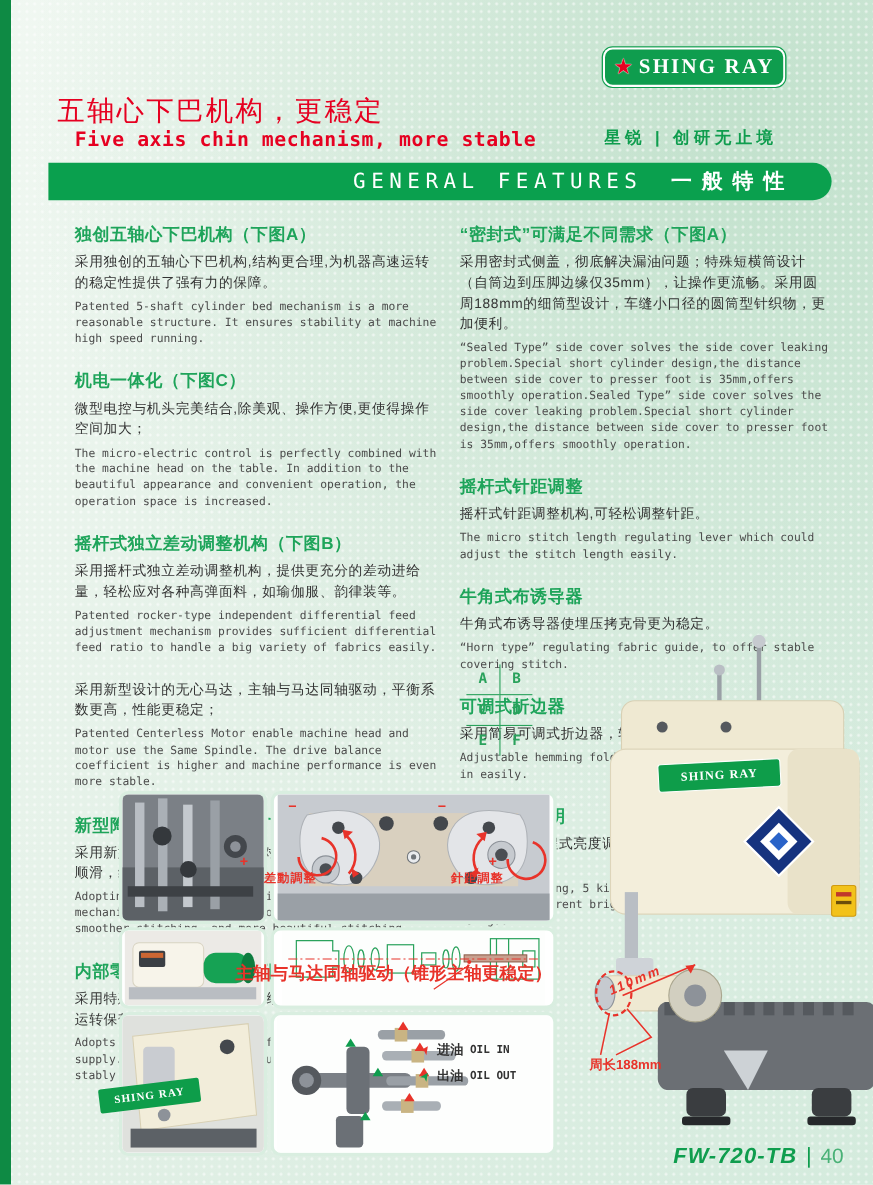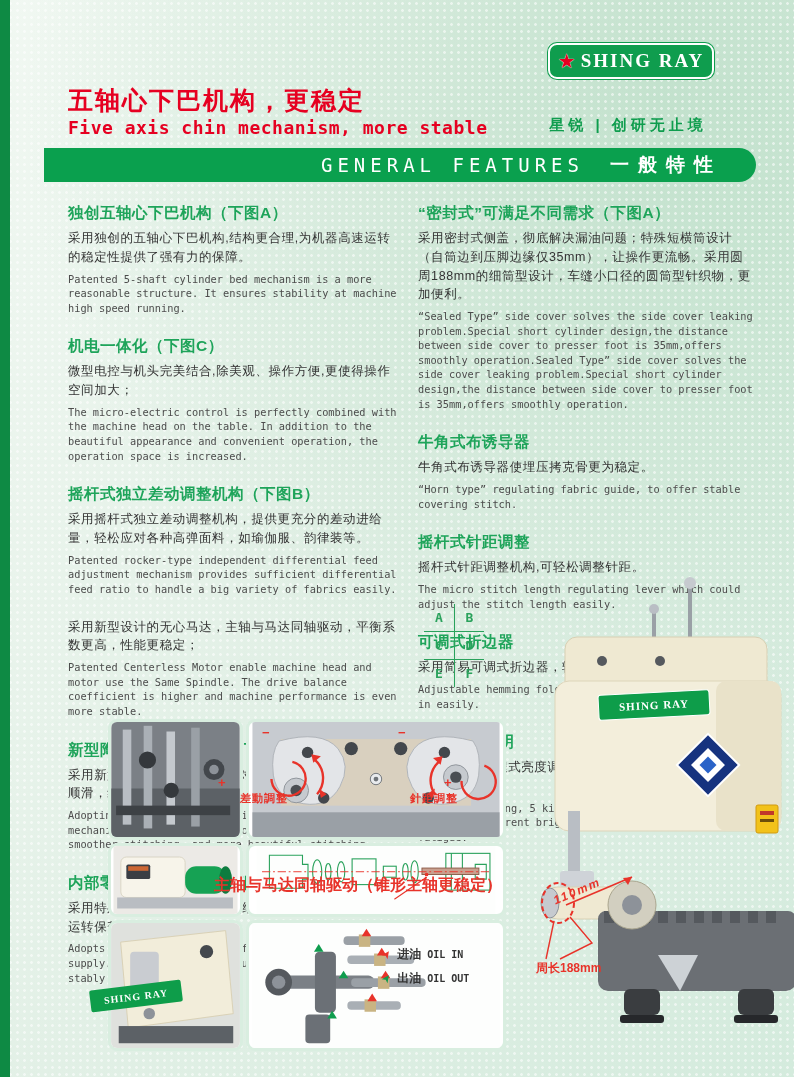--- a/index.html
+++ b/index.html
@@ -9,21 +9,21 @@
     background-color:#e3f0e6;
     background-image:
       radial-gradient(circle, rgba(255,255,255,0.55) 0 1px, rgba(255,255,255,0) 1.7px),
       radial-gradient(circle at 85% 10%, rgba(170,214,185,0.55), rgba(170,214,185,0) 55%),
       linear-gradient(118deg,#f1f8f2 0%,#e2f0e6 45%,#d4ebdd 100%);
     background-size:7px 7px,100% 100%,100% 100%;
   }
   .left-strip{position:absolute;left:0;top:0;width:10px;height:1077px;background:#0e8a44;}
 
   
-  .title-zh{position:absolute;left:68px;top:84px;margin:0;color:#e60021;font-size:25px;font-weight:bold;letter-spacing:2px;}
+  .title-zh{position:absolute;left:52px;top:84px;margin:0;color:#e60021;font-size:25px;font-weight:normal;letter-spacing:2px;}
   .title-en{position:absolute;left:68px;top:117px;color:#e60021;font-size:18px;font-weight:bold;
     font-family:"DejaVu Sans Mono","Liberation Mono",monospace;letter-spacing:.5px;}
   .logo{position:absolute;left:548px;top:43px;width:166px;height:36px;background:#0f9d4e;border-radius:9px;
     box-shadow:inset 0 0 0 2px #ffffff, 0 0 0 1px #0f9d4e;display:flex;align-items:center;justify-content:center;gap:5px;}
   .logo .star{color:#e60021;font-size:20px;line-height:1;text-shadow:0 0 1px #fff,0 0 1px #fff;}
   .logo .brand-name{color:#ffffff;font-weight:bold;font-size:19px;letter-spacing:2px;font-family:"Liberation Serif","DejaVu Serif",serif;}
   .slogan{position:absolute;left:540px;top:116px;width:176px;text-align:center;color:#0f9d4e;font-size:15px;font-weight:bold;letter-spacing:4px;}
 
   
   .banner{position:absolute;left:0;top:148px;width:712px;height:34px;background:#0aa04e;
@@ -141,28 +141,28 @@
     </section>
   </div>
 
   <div class="col col-right">
     <section class="feat">
       <h3>“密封式”可满足不同需求（下图A）</h3>
       <p class="zh">采用密封式侧盖，彻底解决漏油问题；特殊短横筒设计（自筒边到压脚边缘仅35mm），让操作更流畅。采用圆周188mm的细筒型设计，车缝小口径的圆筒型针织物，更加便利。</p>
       <p class="en">“Sealed Type”  side cover solves the side cover leaking problem.Special short cylinder design,the distance between side cover to presser foot is 35mm,offers smoothly operation.Sealed Type”  side cover solves the side cover leaking problem.Special short cylinder design,the distance between side cover to presser foot is 35mm,offers smoothly operation.</p>
     </section>
     <section class="feat">
+      <h3>摇杆式针距调整</h3>
+      <p class="zh">摇杆式针距调整机构,可轻松调整针距。</p>
+      <p class="en">The micro stitch length regulating lever which could adjust the stitch length easily.</p>
+    </section>
+    <section class="feat">
       <h3>牛角式布诱导器</h3>
       <p class="zh">牛角式布诱导器使埋压拷克骨更为稳定。</p>
       <p class="en">“Horn type” regulating fabric guide, to offer stable covering stitch.</p>
-    </section>
-    <section class="feat">
-      <h3>摇杆式针距调整</h3>
-      <p class="zh">摇杆式针距调整机构,可轻松调整针距。</p>
-      <p class="en">The micro stitch length regulating lever which could adjust the stitch length easily.</p>
     </section>
     <section class="feat">
       <h3>可调式折边器</h3>
       <p class="zh">采用简易可调式折边器，轻松切换折边缝功能。</p>
       <p class="en">Adjustable hemming folder changes the hemming function in easily.</p>
     </section>
     <section class="feat">
       <h3>新增LED照明</h3>
       <p class="zh">LED照明,具5程式亮度调节,可满足不同需求,避免视觉疲劳;</p>
       <p class="en">New LED lighting, 5 kinds of brightness adjustment, can meet different brightness needs, avoid visual fatigue.</p>
@@ -366,13 +366,18 @@
   <svg class="machine-anno-svg" viewBox="0 0 254 460">
     <ellipse cx="18" cy="328" rx="16" ry="20" fill="none" stroke="#e8332a" stroke-width="2" stroke-dasharray="5 3"></ellipse>
     <path d="M14,346 L6,384" stroke="#e8332a" stroke-width="1.4"></path>
     <path d="M30,342 L52,368 L20,384" fill="none" stroke="#e8332a" stroke-width="1.4"></path>
     <path d="M26,330 L92,302" stroke="#e8332a" stroke-width="1.6"></path>
     <path d="M92,302 l-9,1 l5,7 z" fill="#e8332a"></path>
   </svg>
   <span class="anno anno-110">110mm</span>
   <span class="anno anno-188">周长188mm</span>
 
+  <div class="footer">
+    <span class="model">FW-720-TB</span>
+    <span class="sep">|</span>
+    <span class="pageno">40</span>
+  </div>
 </div>
 
 </body></html>

